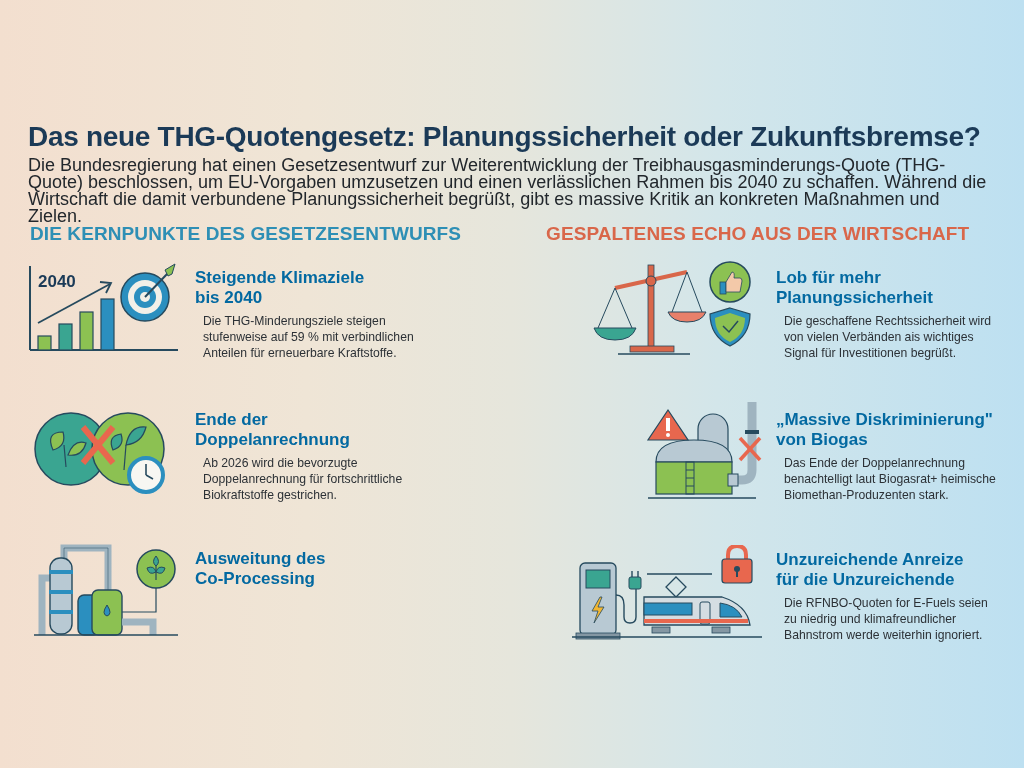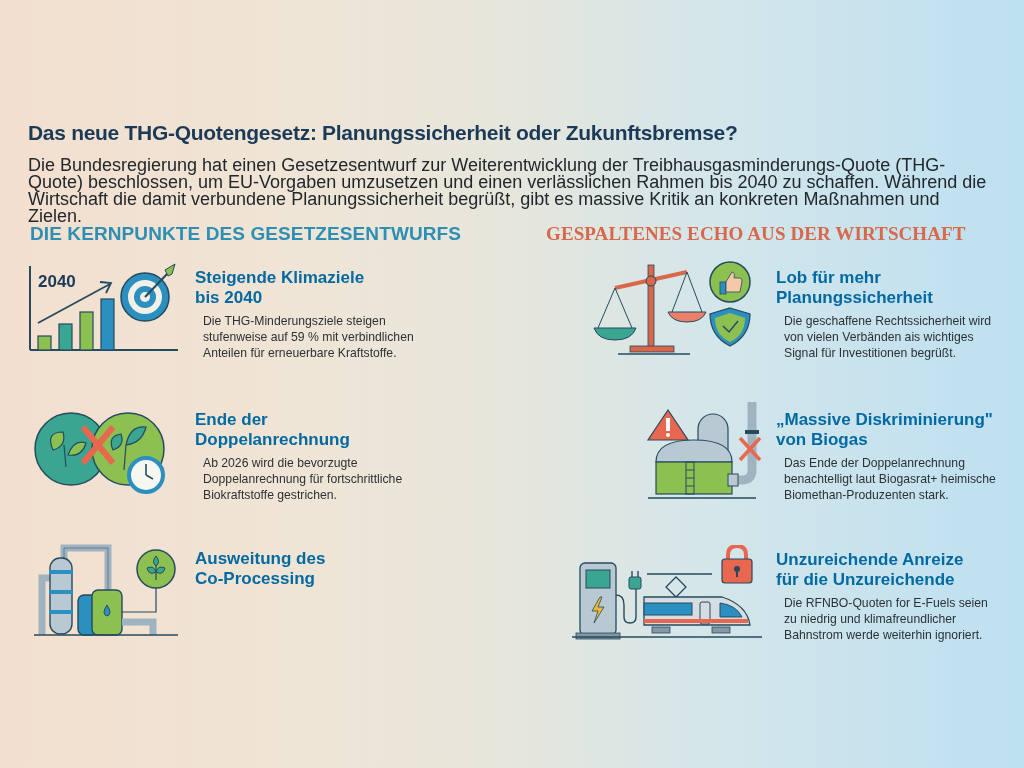--- a/index.html
+++ b/index.html
@@ -4,33 +4,33 @@
 <style>
   html, body { margin:0; padding:0; }
   body {
     width:1024px; height:768px; overflow:hidden; position:relative;
     background: linear-gradient(90deg, #f3dfcf 0%, #efe5d6 30%, #e6e6dc 50%, #d3e6ea 70%, #bde0f1 100%);
     font-family: "Liberation Sans", sans-serif;
     color:#1f2328;
   }
   .title {
     position:absolute; left:28px; top:121px; margin:0;
-    font-size:21px; font-weight:bold; color:#1b3a57; letter-spacing:-0.3px;
+    font-size:28px; font-weight:bold; color:#1b3a57; letter-spacing:-0.3px;
     white-space:nowrap;
   }
   .intro {
     position:absolute; left:28px; top:157px; width:960px; margin:0;
     font-size:18px; line-height:17px; color:#22272c;
   }
   .section-head {
     position:absolute; top:223px; margin:0;
     font-size:19px; font-weight:bold; letter-spacing:0.1px; white-space:nowrap;
   }
   .sh-left { left:30px; color:#2e8fb5; }
-  .sh-right { left:546px; color:#d9674a;font-family:Liberation Serif, serif; }
+  .sh-right { left:546px; color:#d9674a; }
 
   .item { position:absolute; }
   .item .icon { position:absolute; left:0; top:0; }
   .item .text { position:absolute; }
   .item h3 {
     margin:0; font-size:17px; line-height:20px; font-weight:bold; color:#0369a1;
   }
   .item p {
     margin:5px 0 0 8px; font-size:12.2px; line-height:16px; color:#2c3136;
   }

